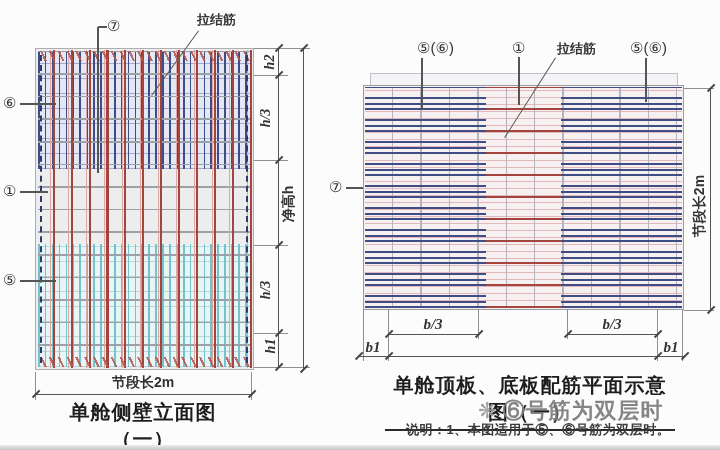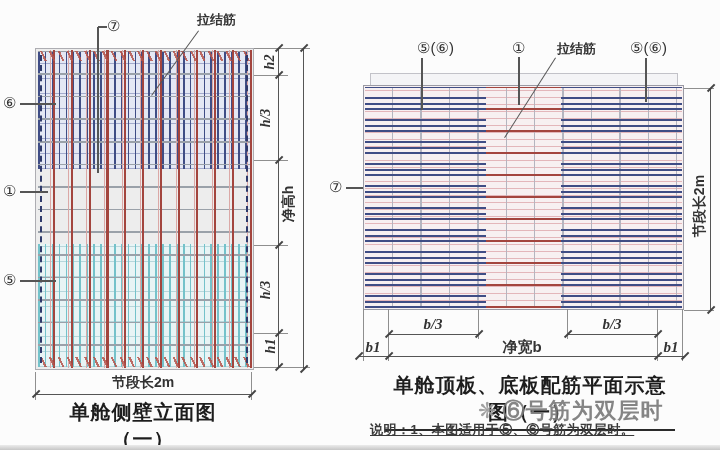--- a/index.html
+++ b/index.html
@@ -173,26 +173,25 @@
   <div class="tick" style="left:653px;top:333px;"></div>
   <div class="dimtxt" style="left:403px;top:316px;width:60px;font-size:15px;">b/3</div>
   <div class="dimtxt" style="left:582px;top:316px;width:60px;font-size:15px;">b/3</div>
 
   <div class="hline dimline" style="left:358px;top:356px;width:326px;height:1.4px;"></div>
   <div class="tick" style="left:354px;top:355px;"></div>
   <div class="tick" style="left:384px;top:355px;"></div>
   <div class="tick" style="left:653px;top:355px;"></div>
   <div class="tick" style="left:680px;top:355px;"></div>
   <div class="dimtxt" style="left:358px;top:339px;width:30px;font-size:15px;">b1</div>
-  <div class="dimtxt-cn" style="left:482px;top:338px;width:80px;font-size:15px;">净宽b</div>
   <div class="dimtxt" style="left:656px;top:339px;width:30px;font-size:15px;">b1</div>
 
   <div class="title" style="left:385px;top:372px;width:290px;"><span>单舱顶板、底板配筋平面示意图（一）</span></div>
 
-  <div class="note" style="left:370px;top:421px;text-decoration:underline;">说明：1、本图适用于⑤、⑥号筋为双层时。</div>
+  <div class="note" style="left:406px;top:421px;">说明：1、本图适用于⑤、⑥号筋为双层时。</div>
 
   <div class="watermark" style="left:478px;top:396px;">
     <span class="logo">❋</span>
     <span class="wm-text">⑥号筋为双层时</span>
   </div>
 
   <div class="bottom-bar"></div>
 
 </div>
 

